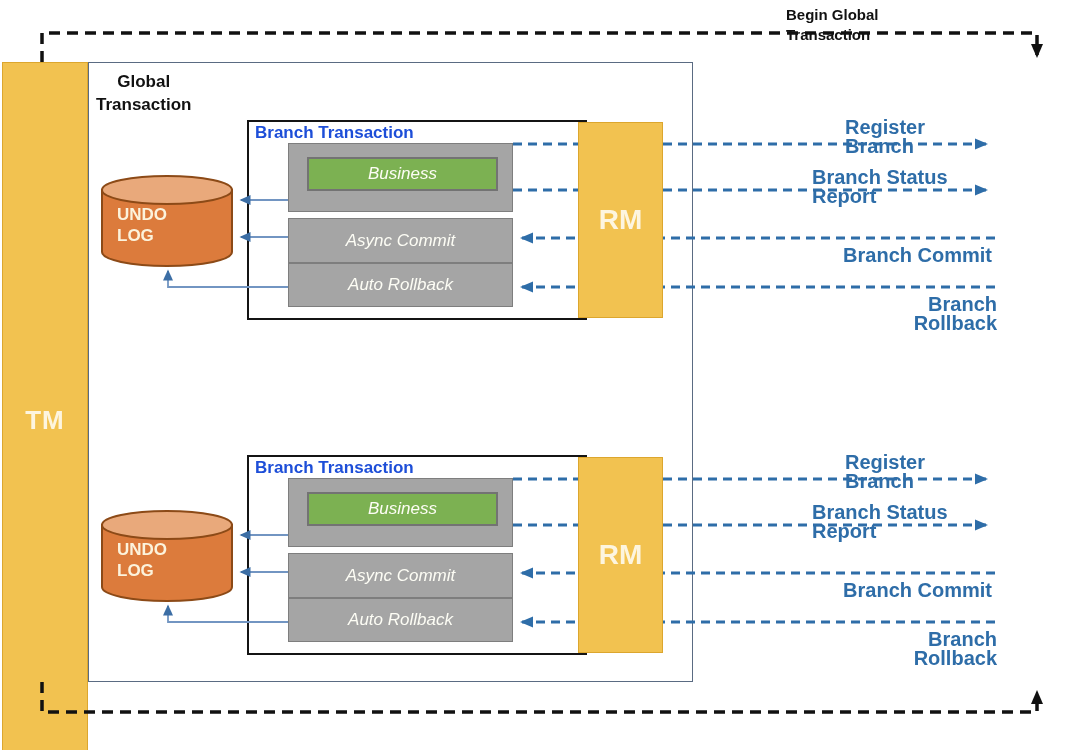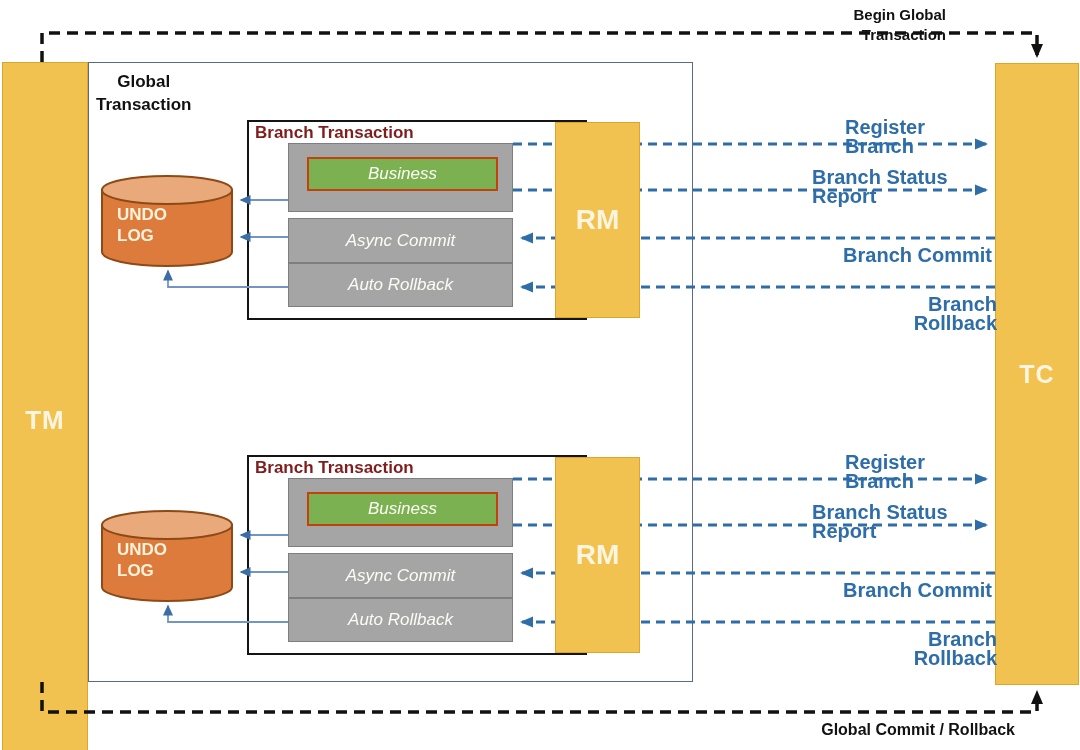--- a/index.html
+++ b/index.html
@@ -25,49 +25,49 @@
   }
   .global-label {
     color:#111111; font-weight:bold; font-size:17px; line-height:23px; z-index:2;text-align:center;
   }
 
   
   .branch-box {
     background:#ffffff; border:2px solid #141414; box-sizing:border-box; z-index:2;
   }
   .branch-title {
-    color:#7f1d1d; font-weight:bold; font-size:17px; z-index:3;
+    color:#1d4ed8; font-weight:bold; font-size:17px; z-index:3;
   }
 
   .gray-box {
     background:#A5A5A5; border:1px solid #7E7E7E; box-sizing:border-box; z-index:3;
   }
   .gray-label { color:#FDFDF5; font-style:italic; font-size:17px; }
   .green-box {
-    background:#7CB152; border:2px solid #c2410c; box-sizing:border-box; z-index:4;
+    background:#7CB152; border:2px solid #737373; box-sizing:border-box; z-index:4;
   }
 
   .svg-layer { z-index:6; pointer-events:none; }
-  .rm-layer  { z-index:7; font-size:28px; }
+  .rm-layer  { z-index:7; font-size:28px;margin-left:23px; }
   .tm-node   { z-index:5; font-size:26px; letter-spacing:1px; }
   .tc-node   { z-index:5; font-size:25px; letter-spacing:1px; }
 
   .undo-label {
     z-index:8; color:#FCF3DC; font-weight:bold; font-size:17px;
     line-height:21px; text-align:left;
   }
 
   .msg-label {
     z-index:9; color:#2E6DA8; font-weight:bold; font-size:20px; line-height:19px;
   }
   .msg-right { text-align:right; }
 
   .black-label {
     z-index:9; color:#111111; font-weight:bold; font-size:15px;
-    line-height:20px; text-align:right;
+    line-height:20px; text-align:left;
   }
 </style>
 </head>
 <body>
 
 <div id="canvas">
 
   <div class="abs global-box" style="left:88px; top:62px; width:605px; height:620px;"></div>
   <div class="abs global-label pre" style="left:96px; top:70px;">Global
 Transaction</div>
@@ -95,23 +95,20 @@
   </div>
   <div class="abs gray-box flexc" style="left:288px; top:553px; width:225px; height:45px;">
     <span class="gray-label">Async Commit</span>
   </div>
   <div class="abs gray-box flexc" style="left:288px; top:598px; width:225px; height:44px;">
     <span class="gray-label">Auto Rollback</span>
   </div>
 
   <div class="abs yellow-box flexc tm-node" style="left:2px; top:62px; width:86px; height:716px;">
     <span>TM</span>
-  </div>
-  <div class="abs yellow-box flexc tc-node" style="left:995px; top:63px; width:84px; height:622px;">
-    <span>TC</span>
   </div>
 
   <svg class="abs svg-layer" style="left:0; top:0;" width="1080" height="750" viewBox="0 0 1080 750">
     <defs>
       <marker id="mblack" markerUnits="userSpaceOnUse" markerWidth="16" markerHeight="14" refX="12" refY="7" orient="auto">
         <path d="M1,1 L15,7 L1,13 Z" fill="#111111"></path>
       </marker>
       <marker id="mblue" markerUnits="userSpaceOnUse" markerWidth="15" markerHeight="13" refX="12" refY="6.5" orient="auto">
         <path d="M1,1 L14,6.5 L1,12 Z" fill="#2E6DA8"></path>
       </marker>
@@ -183,21 +180,20 @@
     <span>RM</span>
   </div>
 
   <div class="abs undo-label pre" style="left:117px; top:204px; width:100px;">UNDO
 LOG</div>
   <div class="abs undo-label pre" style="left:117px; top:539px; width:100px;">UNDO
 LOG</div>
 
   <div class="abs black-label pre" style="left:786px; top:5px; width:160px;">Begin Global
 Transaction</div>
-  <div class="abs black-label" style="left:795px; top:720px; width:220px; font-size:16px;">Global Commit / Rollback</div>
 
   <div class="abs msg-label pre" style="left:845px; top:118px;">Register
 Branch</div>
   <div class="abs msg-label pre" style="left:812px; top:168px;">Branch Status
 Report</div>
   <div class="abs msg-label msg-right" style="left:842px; top:246px; width:150px;">Branch Commit</div>
   <div class="abs msg-label msg-right" style="left:842px; top:295px; width:155px;">Branch Rollback</div>
 
   <div class="abs msg-label pre" style="left:845px; top:453px;">Register
 Branch</div>

